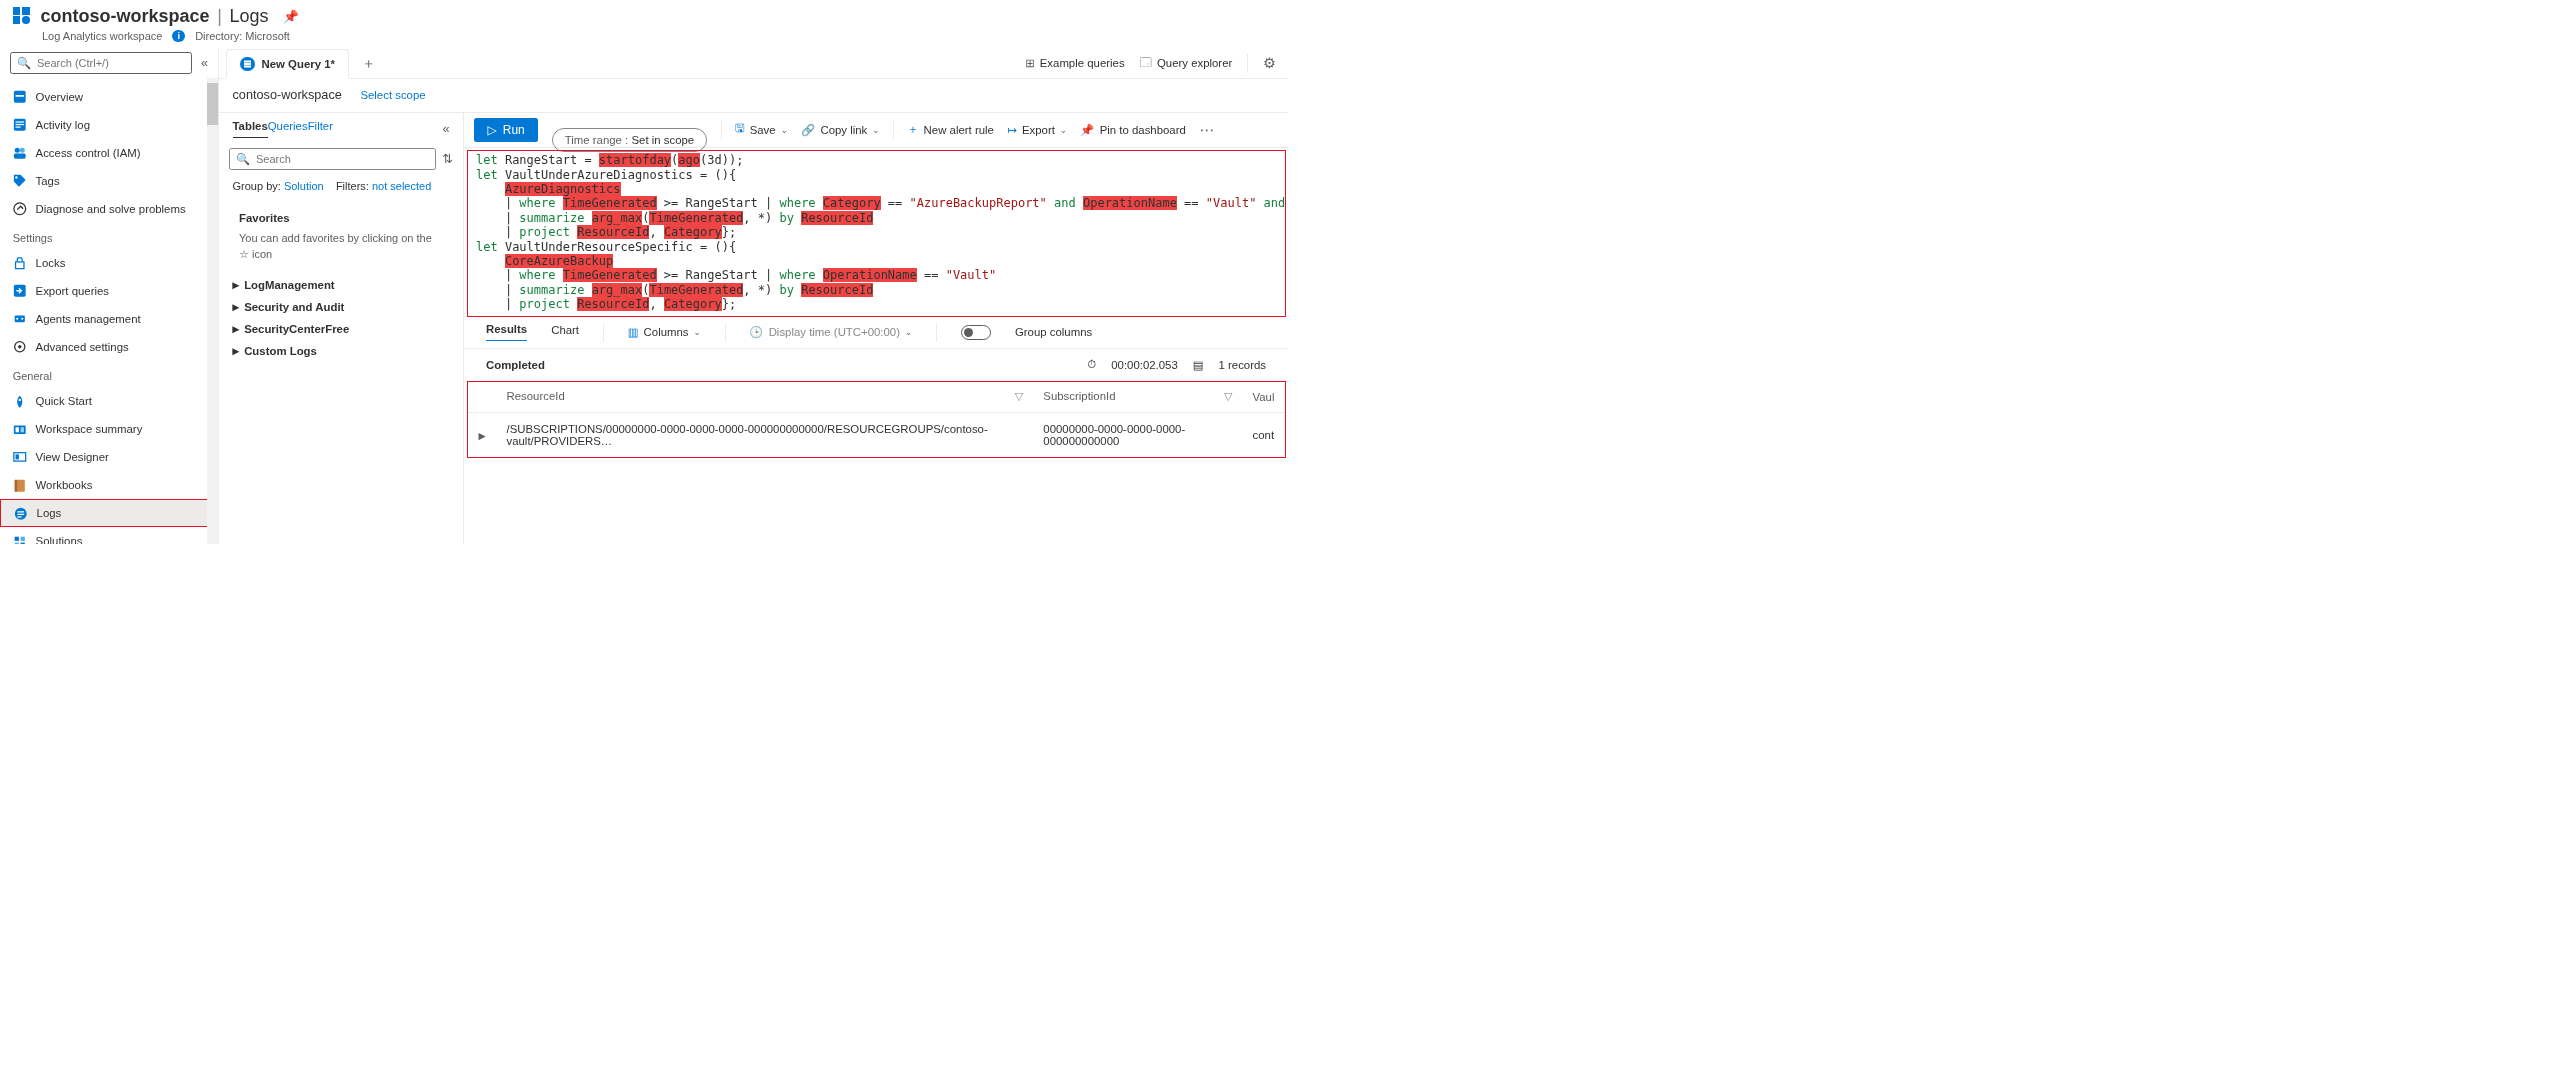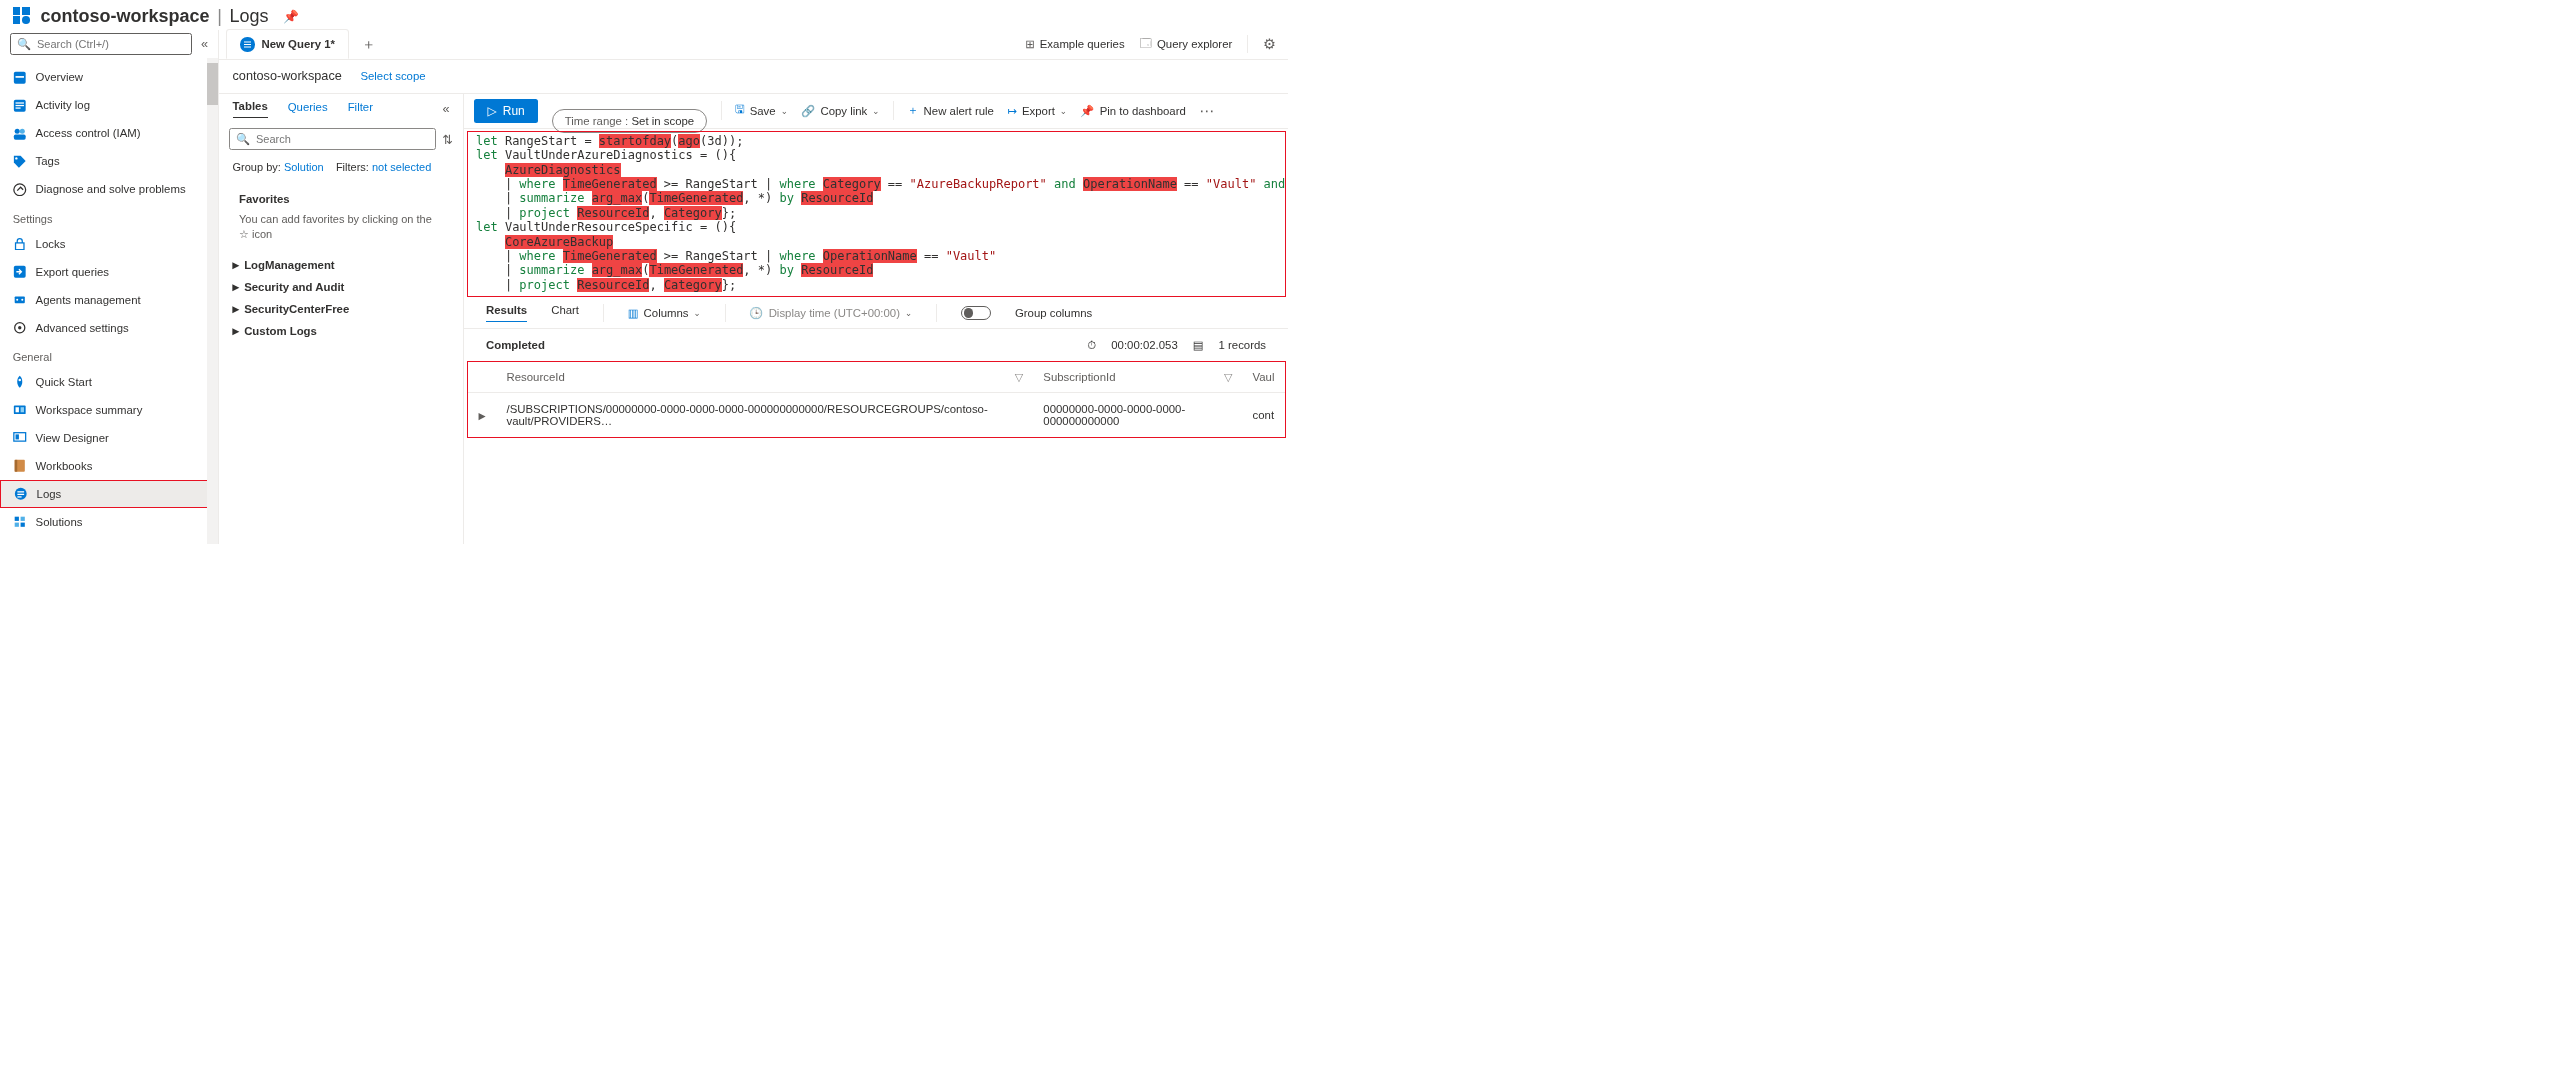--- a/index.html
+++ b/index.html
@@ -49,21 +49,21 @@
 .gear { font-size:14.4px; color:#605e5c; }
 
 
 .scope-row { display:flex; align-items:center; height:34px; padding:0 13.5px; gap:18.6px; border-bottom:0.8px solid #edebe9; }
 .scope-ws { font-size:12.7px; }
 .scope-link { color:#0078d4; cursor:pointer; }
 
 
 .content-split { display:flex; flex:1; min-height:0; }
 .left-panel { width:245px; border-right:0.8px solid #edebe9; display:flex; flex-direction:column; padding:6.8px 0; }
-.panel-tabs { display:flex; gap:20px; padding:0 13.5px 6.8px; align-items:center; }
+.panel-tabs { display:flex; padding:0 13.5px 6.8px; align-items:center; }
 .panel-tab { cursor:pointer; color:#0078d4; padding-bottom:5px; }
 .panel-tab.active { color:#323130; font-weight:600; border-bottom:1.7px solid #323130; }
 .panel-collapse { margin-left:auto; color:#605e5c; font-size:12.7px; }
 .panel-search-row { display:flex; align-items:center; padding:3.4px 10px; gap:6.8px; }
 .panel-search { flex:1; display:flex; align-items:center; border:0.8px solid #8a8886; border-radius:2.5px; height:22px; padding:0 6.8px; }
 .panel-search input { border:none; outline:none; flex:1; font-size:11px; }
 .sort-btn { color:#605e5c; font-size:12.7px; }
 .group-row { padding:6.8px 13.5px; font-size:11px; }
 .group-row .lbl { color:#323130; }
 .group-row .val { color:#0078d4; cursor:pointer; }
@@ -122,20 +122,25 @@
           <div class="b"></div>
           <div class="b" style="background:#0078d4;border-radius:50%"></div>
         </div>
     </div>
     <div class="title-area">
       <span class="title-main">contoso-workspace</span>
       <span class="title-sep">|</span>
       <span class="title-sub">Logs</span>
     </div>
     <span class="pin-icon">📌</span>
+  </div>
+  <div class="sub-header">
+    <span>Log Analytics workspace</span>
+    <span class="info-badge">i</span>
+    <span>Directory: Microsoft</span>
   </div>
 
   <div class="body">
 
     <div class="sidebar">
       <div class="search-row">
         <div class="search-box">
           <span style="color:#0078d4;margin-right:5px">🔍</span>
           <input placeholder="Search (Ctrl+/)" style="">
         </div>

